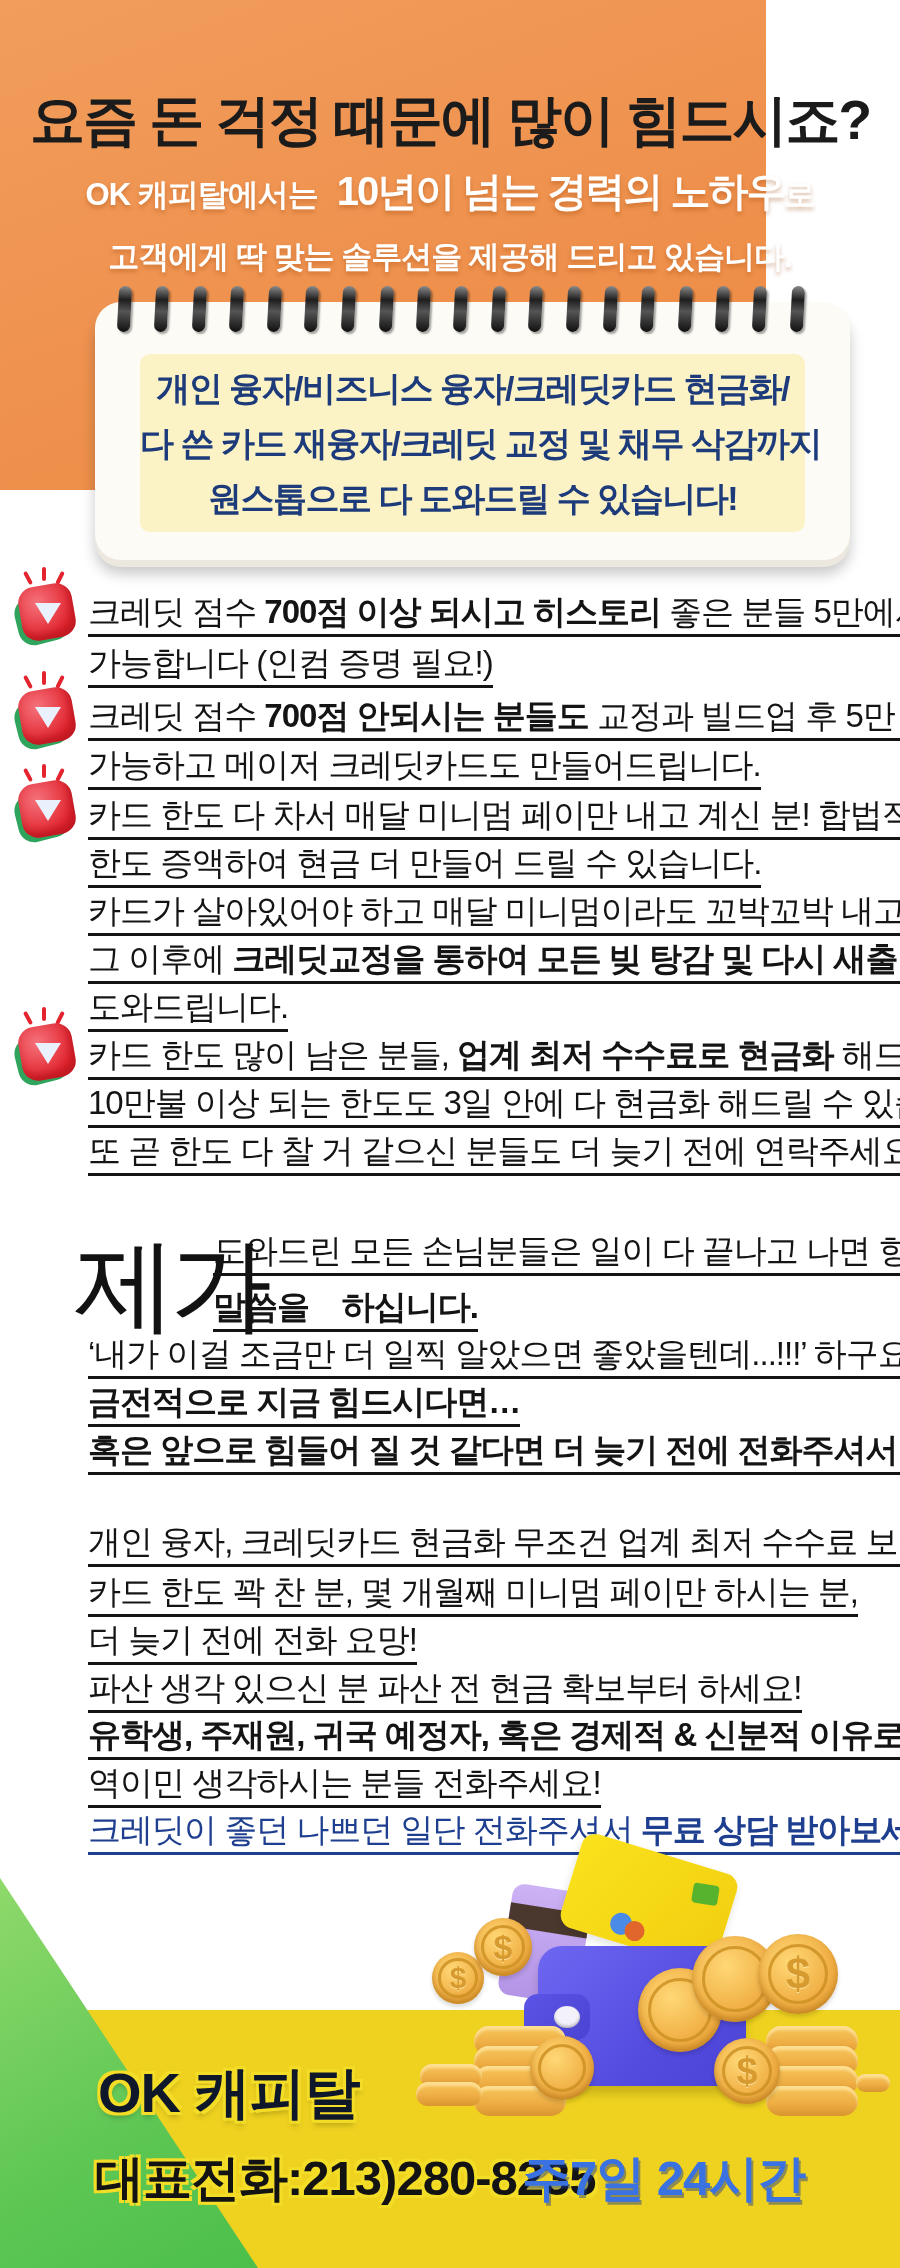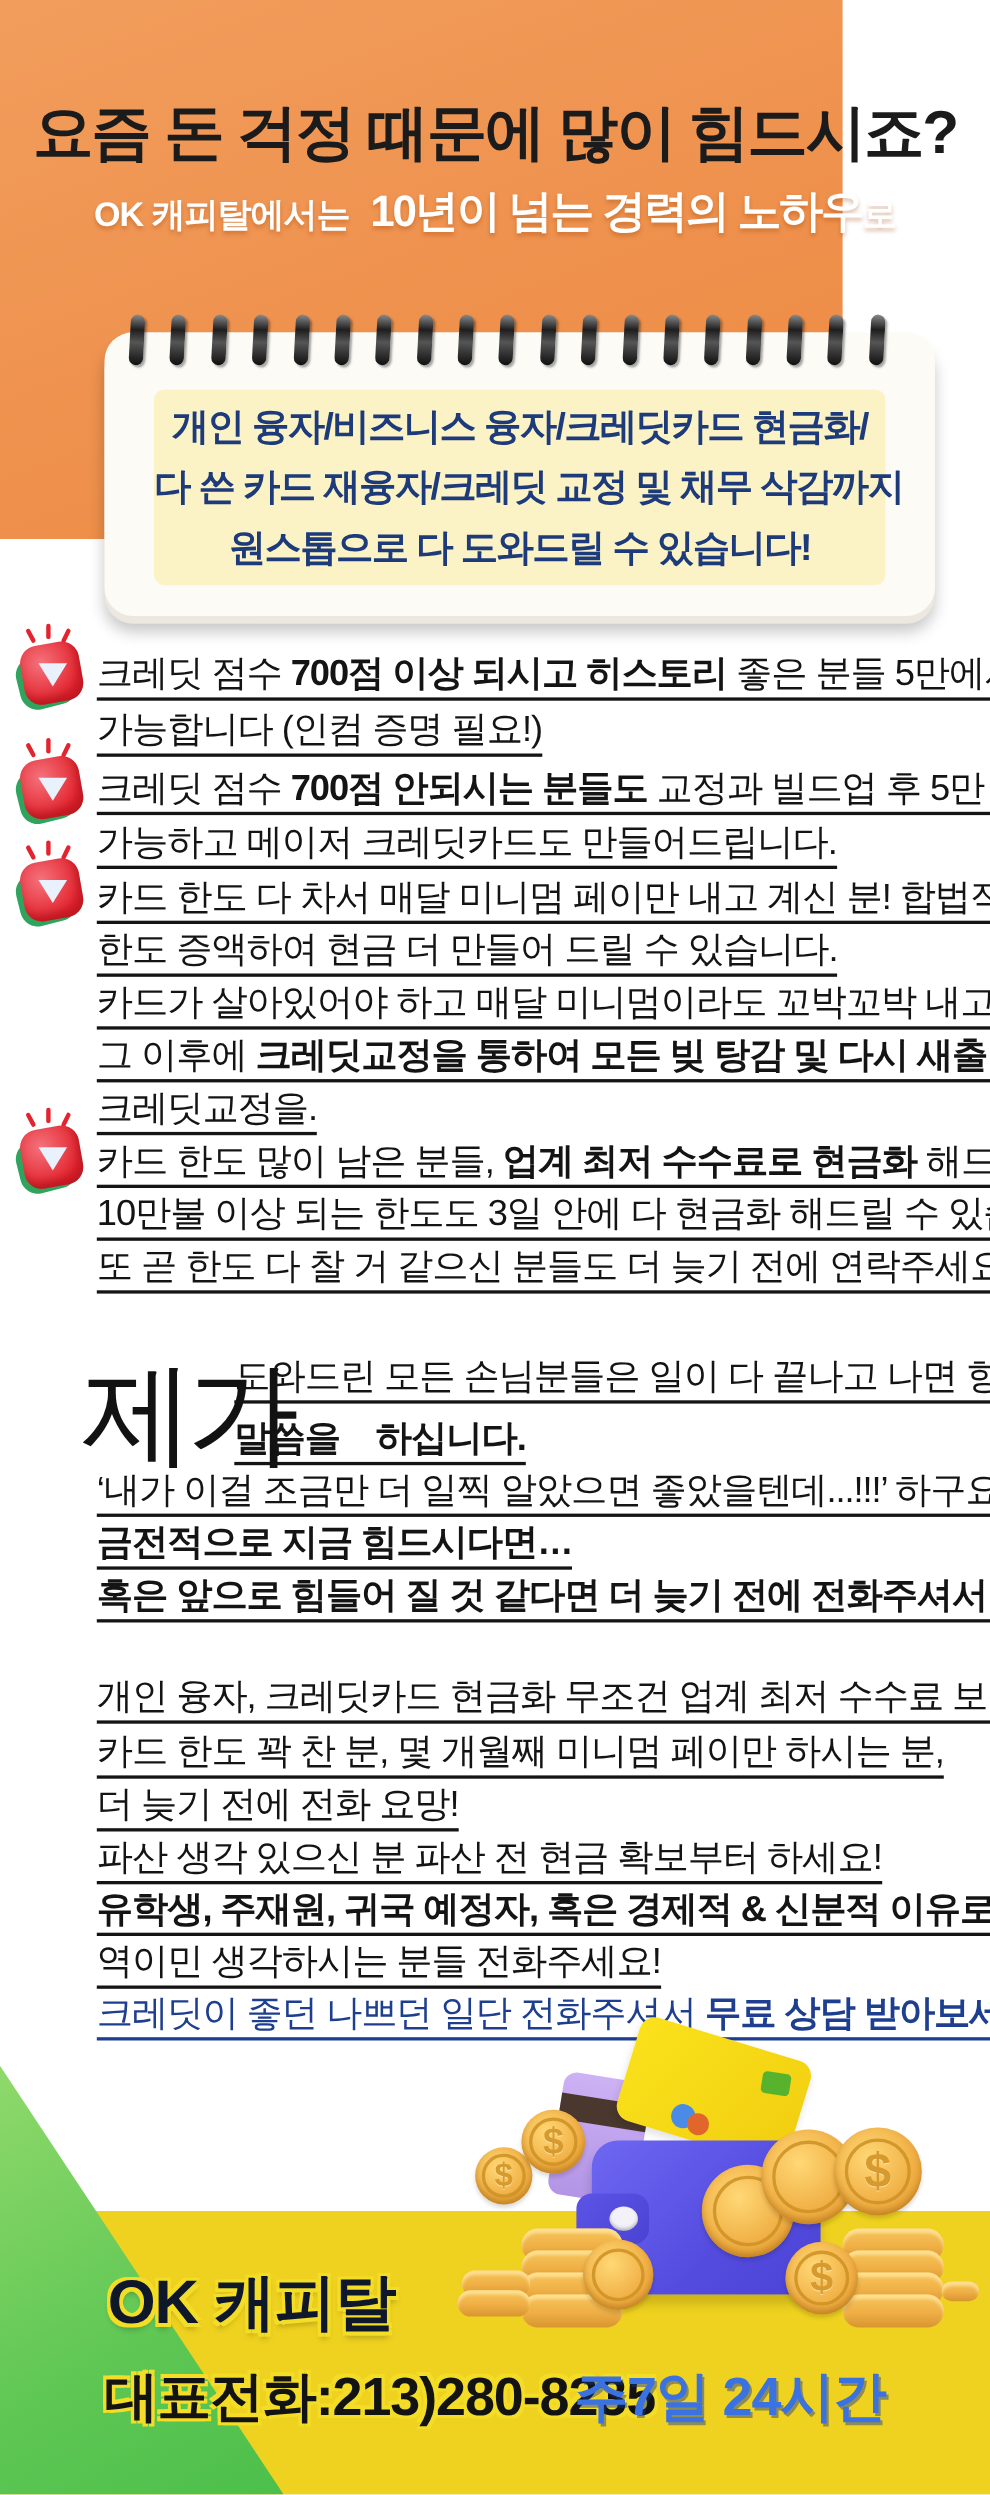--- a/index.html
+++ b/index.html
@@ -115,20 +115,21 @@
 
 <div id="canvas">
 
   <div class="hero">
     <div class="headline">요즘 돈 걱정 때문에 많이 힘드시죠?</div>
     <div class="subline">
       <span class="s-small">OK 캐피탈에서는</span>
       <span class="s-big">10년이 넘는 경력의 노하우</span>
       <span class="s-small">로</span>
     </div>
+    <div class="subline2">고객에게 딱 맞는 솔루션을 제공해 드리고 있습니다.</div>
   </div>
 
   <div class="pad">
     <div class="padbox">
       <div class="nline">개인 융자/비즈니스 융자/크레딧카드 현금화/</div>
       <div class="nline">다 쓴 카드 재융자/크레딧 교정 및 채무 삭감까지</div>
       <div class="nline">원스톱으로 다 도와드릴 수 있습니다!</div>
     </div>
   </div>
   <div class="rings">
@@ -189,21 +190,21 @@
   <div class="row" style="top:590px"><span class="u"><span>크레딧 점수 </span><b>700점 이상 되시고 히스토리</b><span> 좋은 분들 5만에서 10만 개인 융자</span></span></div>
   <div class="row" style="top:641px"><span class="u"><span>가능합니다 (인컴 증명 필요!)</span><b></b><span></span></span></div>
 
   <div class="row" style="top:694px"><span class="u"><span>크레딧 점수 </span><b>700점 안되시는 분들도</b><span> 교정과 빌드업 후 5만 이상 개인 융자</span></span></div>
   <div class="row" style="top:743px"><span class="u"><span>가능하고 메이저 크레딧카드도 만들어드립니다.</span><b></b><span></span></span></div>
 
   <div class="row" style="top:793px"><span class="u"><span>카드 한도 다 차서 매달 미니멈 페이만 내고 계신 분! 합법적인 방법을 통해</span><b></b><span></span></span></div>
   <div class="row" style="top:841px"><span class="u"><span>한도 증액하여 현금 더 만들어 드릴 수 있습니다.</span><b></b><span></span></span></div>
   <div class="row" style="top:889px"><span class="u"><span>카드가 살아있어야 하고 매달 미니멈이라도 꼬박꼬박 내고 있으면 가능합니다.</span><b></b><span></span></span></div>
   <div class="row" style="top:937px"><span class="u"><span>그 이후에 </span><b>크레딧교정을 통하여 모든 빚 탕감 및 다시 새출발</b></span></div>
-  <div class="row" style="top:985px"><span class="u"><span>크레딧교정을.</span><b></b><span></span></span></div>
+  <div class="row" style="top:985px"><span class="u"><span>도와드립니다.</span><b></b><span></span></span></div>
 
   <div class="row" style="top:1033px"><span class="u"><span>카드 한도 많이 남은 분들, </span><b>업계 최저 수수료로 현금화</b><span> 해드립니다. </span></span></div>
   <div class="row" style="top:1081px"><span class="u"><span>10만불 이상 되는 한도도 3일 안에 다 현금화 해드릴 수 있습니다. </span><b></b><span></span></span></div>
   <div class="row" style="top:1129px"><span class="u"><span>또 곧 한도 다 찰 거 같으신 분들도 더 늦기 전에 연락주세요.</span><b></b><span></span></span></div>
 
   <div class="jega">제가</div>
   <div class="row jrow" style="top:1229px"><span class="u">도와드린 모든 손님분들은 일이 다 끝나고 나면 항상 똑같은</span></div>
   <div class="row jrow" style="top:1285px"><span class="u pre">말씀을    하십니다.</span></div>
 
   <div class="row" style="top:1332px"><span class="u">‘내가 이걸 조금만 더 일찍 알았으면 좋았을텐데...!!!’ 하구요…</span></div>

